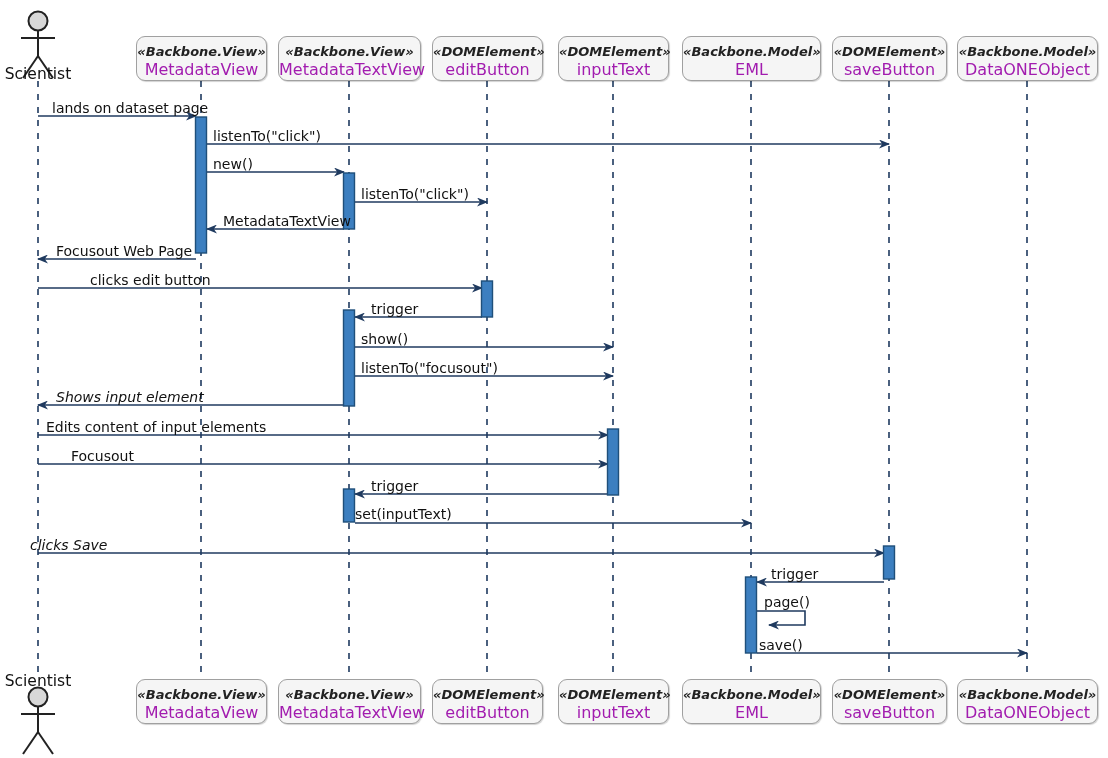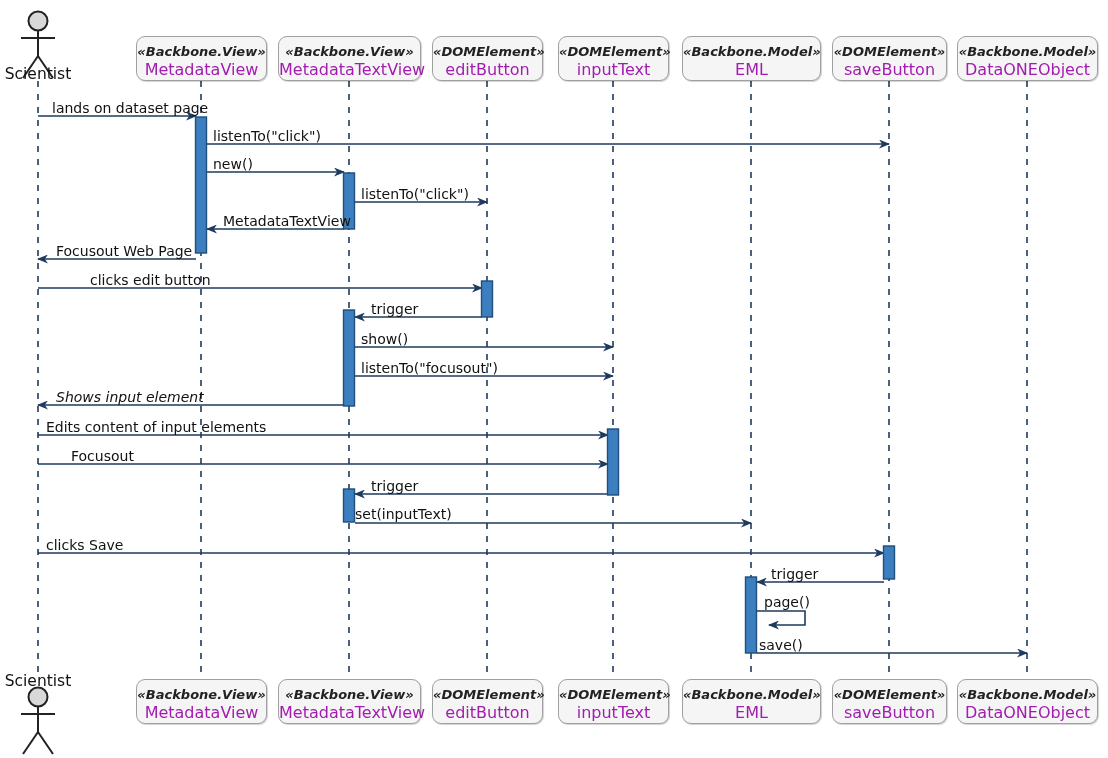--- a/index.html
+++ b/index.html
@@ -247,19 +247,19 @@
       <div class="msg-label" style="left: 56px; top: 243px;">Focusout Web Page</div>
       <div class="msg-label" style="left: 46px; top: 272px; margin-left: 44px;">clicks edit button</div>
       <div class="msg-label" style="left: 371px; top: 301px;">trigger</div>
       <div class="msg-label" style="left: 361px; top: 331px; text-align: right;">show()</div>
       <div class="msg-label" style="left: 361px; top: 360px;">listenTo("focusout")</div>
       <div class="msg-label" style="left: 56px; top: 389px; font-style: italic;">Shows input element</div>
       <div class="msg-label" style="left: 46px; top: 419px; text-align: right;">Edits content of input elements</div>
       <div class="msg-label" style="left: 46px; top: 448px; margin-left: 25px;">Focusout</div>
       <div class="msg-label" style="left: 371px; top: 478px;">trigger</div>
       <div class="msg-label" style="left: 355px; top: 506px;">set(inputText)</div>
-      <div class="msg-label" style="left: 46px; top: 537px;">clicks Save</div>
+      <div class="msg-label" style="left: 30px; top: 537px; font-style: italic;">clicks Save</div>
       <div class="msg-label" style="left: 771px; top: 566px;">trigger</div>
       <div class="msg-label" style="left: 764px; top: 594px;">page()</div>
       <div class="msg-label" style="left: 759px; top: 637px;">save()</div>
     </div>
 
 </div>
 
 </body></html>

